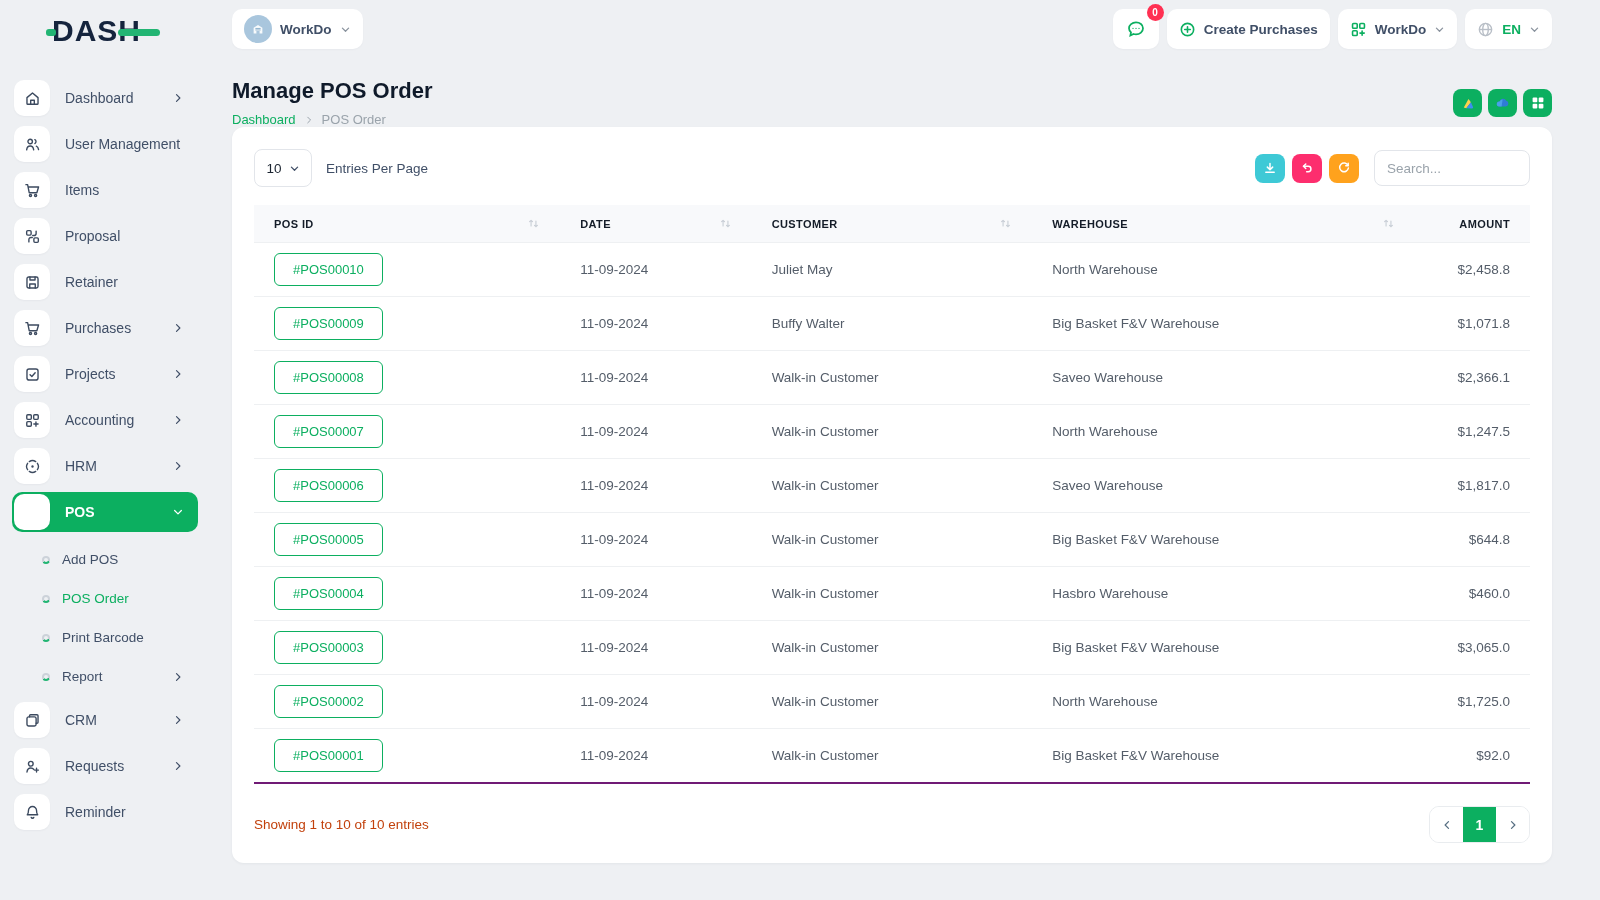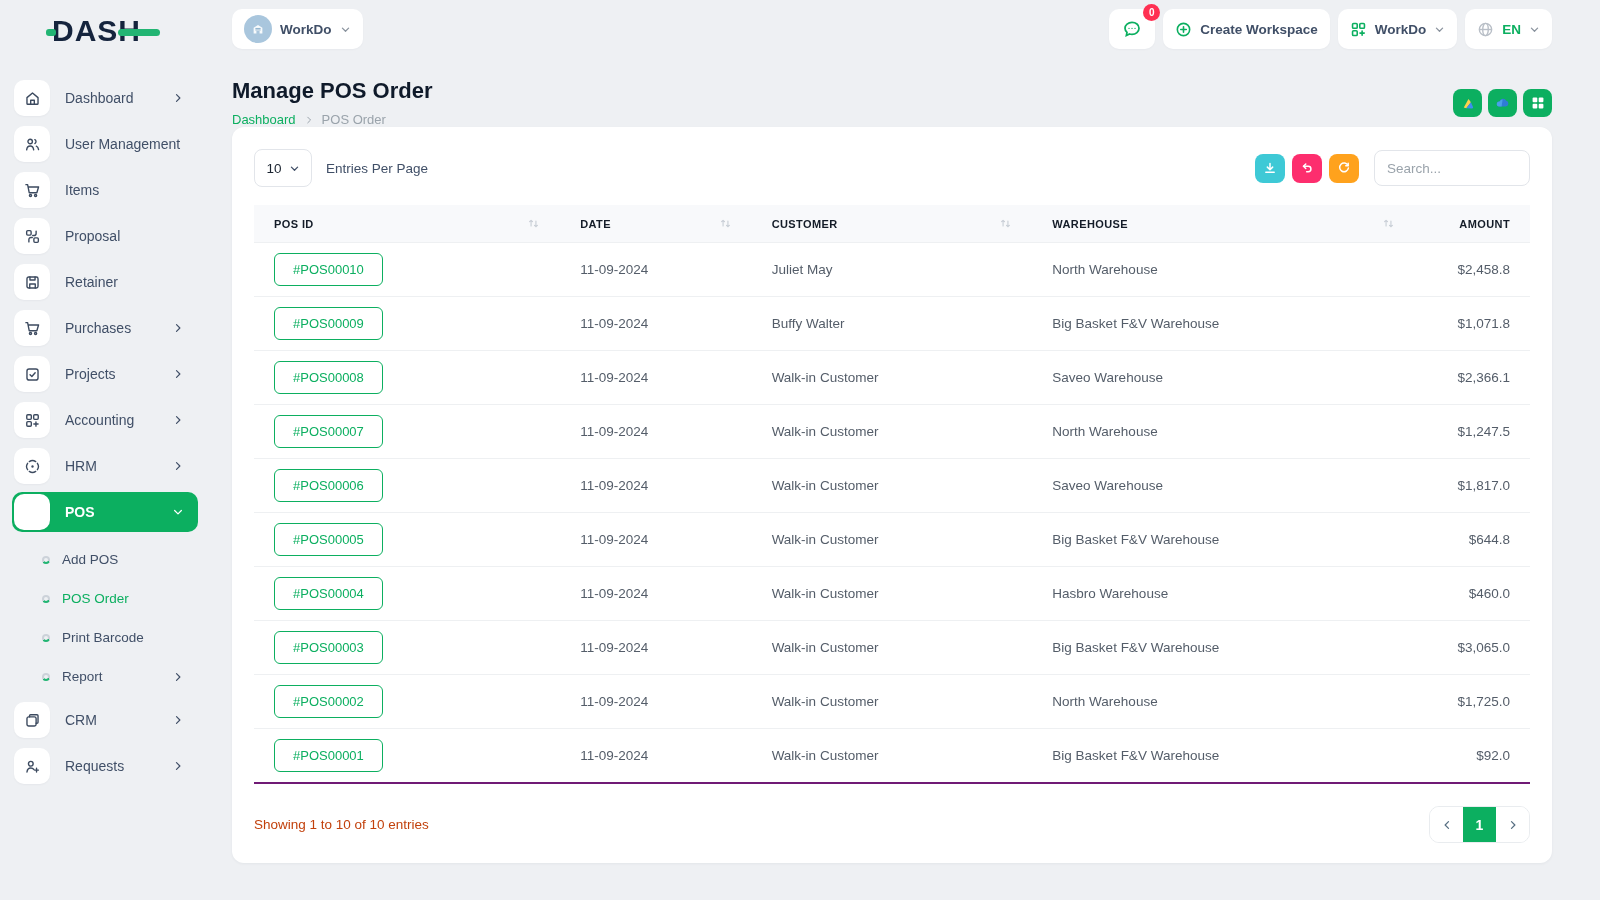--- a/index.html
+++ b/index.html
@@ -307,20 +307,29 @@
               <path d="M2.8 13.2c.3-2.5 1.7-3.8 3.6-3.8 1.2 0 2.2.5 2.9 1.4"></path>
               <path d="M11.8 9.6v3.6M10 11.4h3.6"></path>
             </svg>
         </span>
         <span class="nav-label">Requests</span>
         <svg class="chev" viewBox="0 0 16 16">
             <path d="M6 3.5 10.5 8 6 12.5"></path>
           </svg>
       </a>
 
+      <a class="nav-item">
+        <span class="icon-box">
+          <svg viewBox="0 0 16 16">
+              <path d="M8 2.4a3.8 3.8 0 0 0-3.8 3.8c0 3-1.1 3.9-1.1 3.9h9.8s-1.1-.9-1.1-3.9A3.8 3.8 0 0 0 8 2.4z"></path>
+              <path d="M6.8 12.6a1.3 1.3 0 0 0 2.4 0"></path>
+            </svg>
+        </span>
+        <span class="nav-label">Reminder</span>
+      </a>
 
     </nav>
   </aside>
 
   <div class="main">
 
     <header class="topbar">
       <div class="pill">
         <span class="avatar-circle">
           <svg viewBox="0 0 16 16" fill="#ffffff" stroke="none">
@@ -344,21 +353,21 @@
               <circle cx="10.4" cy="7.5" r=".5" fill="#0caf60" stroke="none"></circle>
             </svg>
           <span class="badge">0</span>
         </div>
 
         <div class="pill">
           <svg class="icon-green" viewBox="0 0 16 16">
               <circle cx="8" cy="8" r="5.8"></circle>
               <path d="M8 5.4v5.2M5.4 8h5.2"></path>
             </svg>
-          <span>Create Workspace</span>
+          <span>Create Purchases</span>
         </div>
 
         <div class="pill">
           <svg class="icon-green" viewBox="0 0 16 16">
               <rect x="2.4" y="2.4" width="4.4" height="4.4" rx="1"></rect>
               <rect x="9.2" y="2.4" width="4.4" height="4.4" rx="1"></rect>
               <rect x="2.4" y="9.2" width="4.4" height="4.4" rx="1"></rect>
               <path d="M11.4 9.4v4M9.4 11.4h4"></path>
             </svg>
           <span>WorkDo</span>

